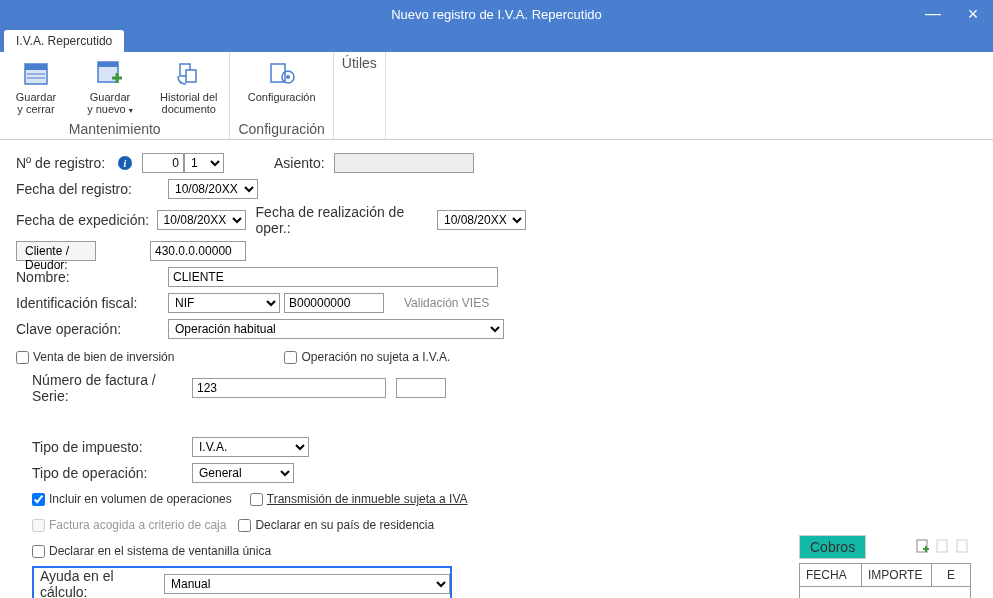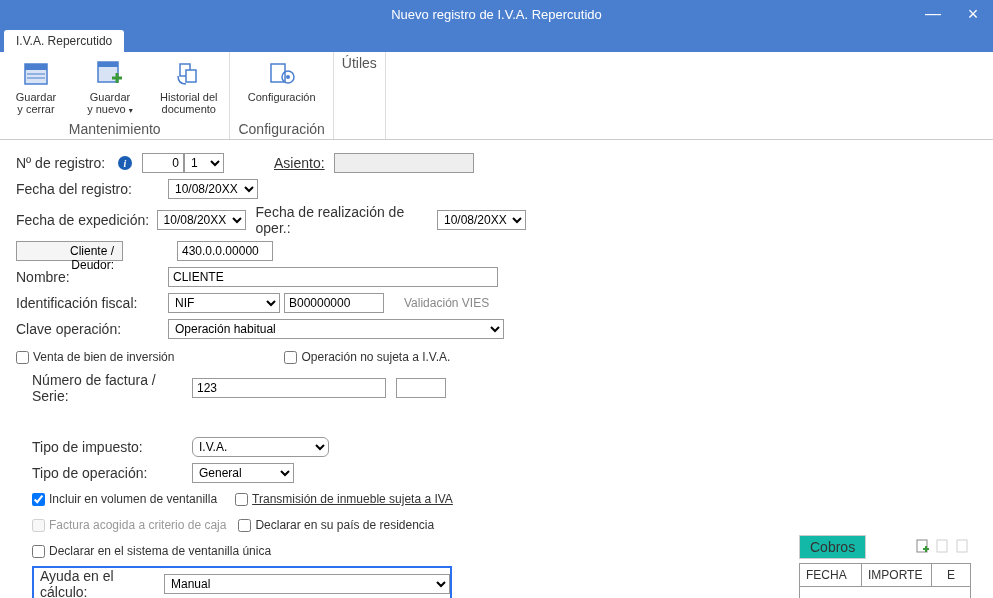--- a/index.html
+++ b/index.html
@@ -123,35 +123,35 @@
     </div>
   </div>
 
   <div class="form-area" style="position:relative;">
     <div class="col-left">
       <div class="form-row">
         <span class="lbl" style="width:102px;">Nº de registro:</span>
         <span class="info-icon">i</span>
         <input class="inp ra" style="width: 42px; margin-left: 10px;" value="0">
         <select class="sel" style="width:40px;"><option>1</option></select>
-        <span class="lbl" style="margin-left:50px; width:60px;text-decoration:underline;">Asiento:</span>
+        <span class="lbl" style="margin-left:50px; width:60px;">Asiento:</span>
         <input class="inp" style="width: 140px; background: rgb(238, 238, 238);" readonly="" value="">
       </div>
       <div class="form-row">
         <span class="lbl" style="width:152px;">Fecha del registro:</span>
         <select class="sel" style="width:90px;"><option>10/08/20XX</option></select>
       </div>
       <div class="form-row">
         <span class="lbl" style="width:152px;">Fecha de expedición:</span>
         <select class="sel" style="width:90px;"><option>10/08/20XX</option></select>
         <span class="lbl" style="margin-left:10px;">Fecha de realización de oper.:</span>
         <select class="sel" style="width:90px; margin-left:8px;"><option>10/08/20XX</option></select>
       </div>
       <div class="form-row">
-        <button class="btn-like" style="width:107px; text-align:right;">Cliente / Deudor:</button>
+        <button class="btn-like" style="width:80px; text-align:left;">Cliente / Deudor:</button>
         <input class="inp" style="width: 96px; margin-left: 54px;" value="430.0.0.00000">
       </div>
       <div class="form-row">
         <span class="lbl" style="width:152px;">Nombre:</span>
         <input class="inp" style="width: 330px;" value="CLIENTE">
       </div>
       <div class="form-row">
         <span class="lbl" style="width:152px;">Identificación fiscal:</span>
         <select class="sel" style="width:112px;"><option>NIF</option></select>
         <input class="inp" style="width: 100px; margin-left: 4px;" value="B00000000">
@@ -175,30 +175,30 @@
 
     <div class="col-right">
       <div class="form-row">
         <span class="lbl" style="width:160px;">Número de factura / Serie:</span>
         <input class="inp" style="width: 194px;" value="123">
         <input class="inp" style="width: 50px; margin-left: 10px;" value="">
       </div>
       <div style="height:28px;"></div>
       <div class="form-row">
         <span class="lbl" style="width:160px;">Tipo de impuesto:</span>
-        <select class="sel" style="width:137px;border-radius:6px;"><option>I.V.A.</option></select>
+        <select class="sel" style="width:117px;"><option>I.V.A.</option></select>
       </div>
       <div class="form-row">
         <span class="lbl" style="width:160px;">Tipo de operación:</span>
         <select class="sel" style="width:102px;"><option>General</option></select>
       </div>
       <div class="form-row">
         <label class="chk">
             <input type="checkbox" checked="" style="">
-            <span>Incluir en volumen de ventanilla</span>
+            <span>Incluir en volumen de operaciones</span>
           </label>
         <label class="chk" style="margin-left:18px;text-decoration:underline;">
             <input type="checkbox" style="">
             <span>Transmisión de inmueble sujeta a IVA</span>
           </label>
       </div>
       <div class="form-row">
         <label class="chk" style="color:#999;">
             <input type="checkbox" disabled="" style="">
             <span>Factura acogida a criterio de caja</span>

